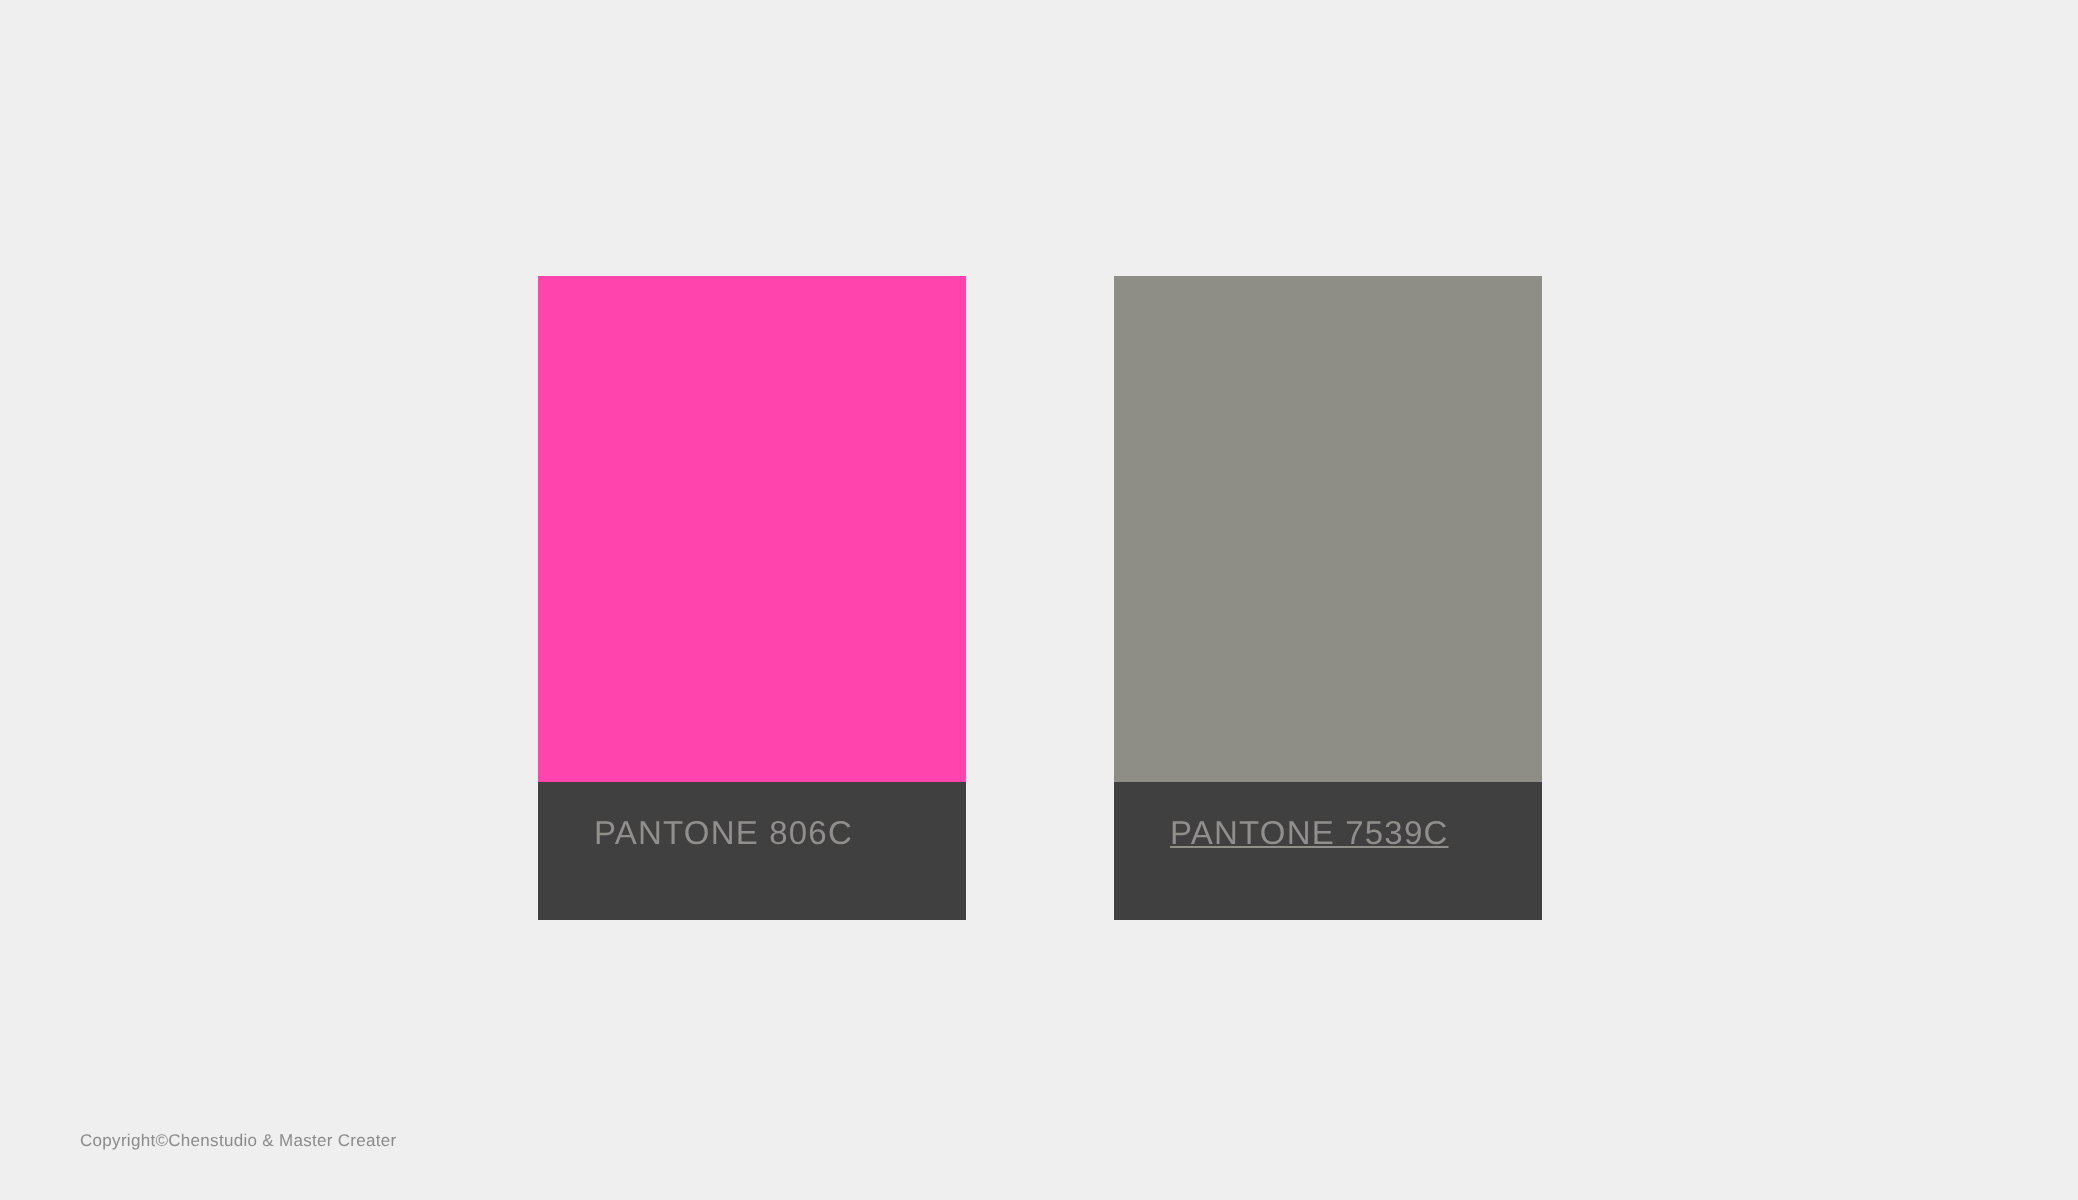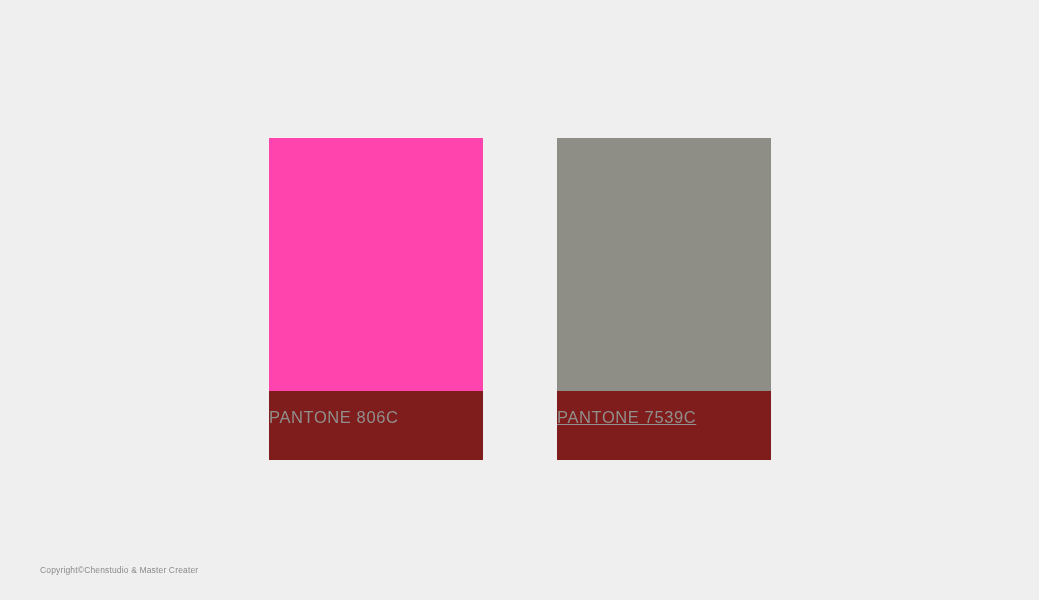--- a/index.html
+++ b/index.html
@@ -36,22 +36,22 @@
   #card-2 { left: 557px; }
 
   .swatch-color {
     width: 100%;
     height: 253px;
     flex: 0 0 253px;
   }
 
   .swatch-label-area {
     flex: 1 1 auto;
-    background: #7f1d1d;
-    padding: 17px 0 0 0;
+    background: #404040;
+    padding: 17px 0 0 28px;
     box-sizing: border-box;
   }
 
   .swatch-label {
     font-family: "Liberation Sans", sans-serif;
     font-size: 16.5px;
     line-height: 18px;
     color: #918f8c;
     letter-spacing: 0.6px;
     white-space: nowrap;

